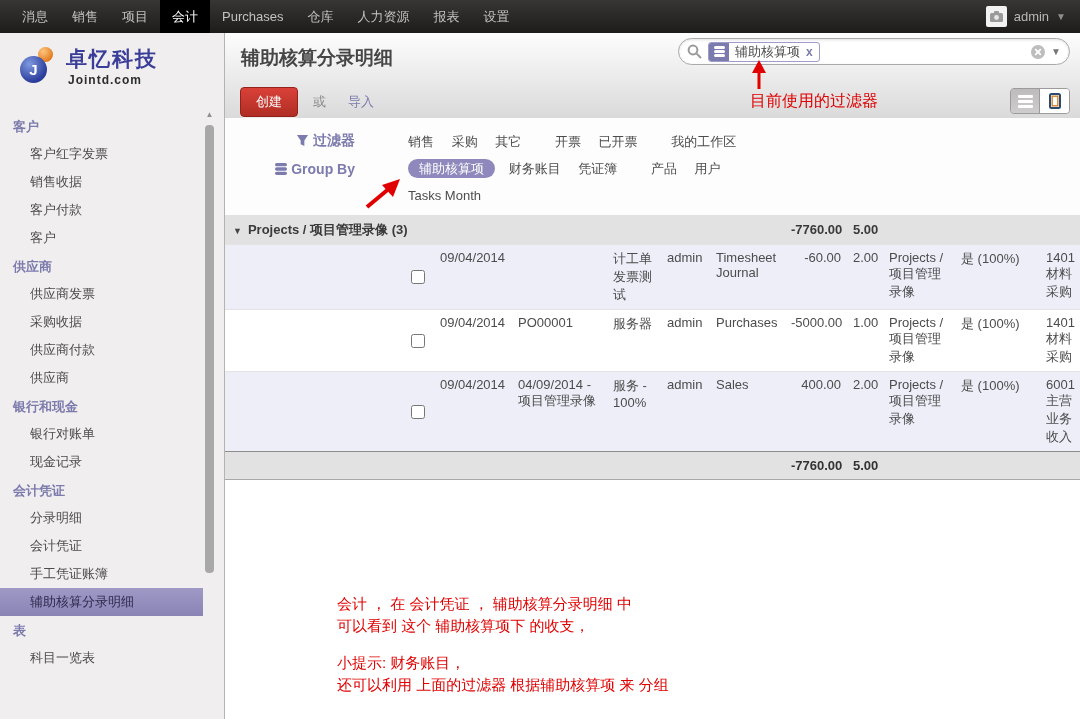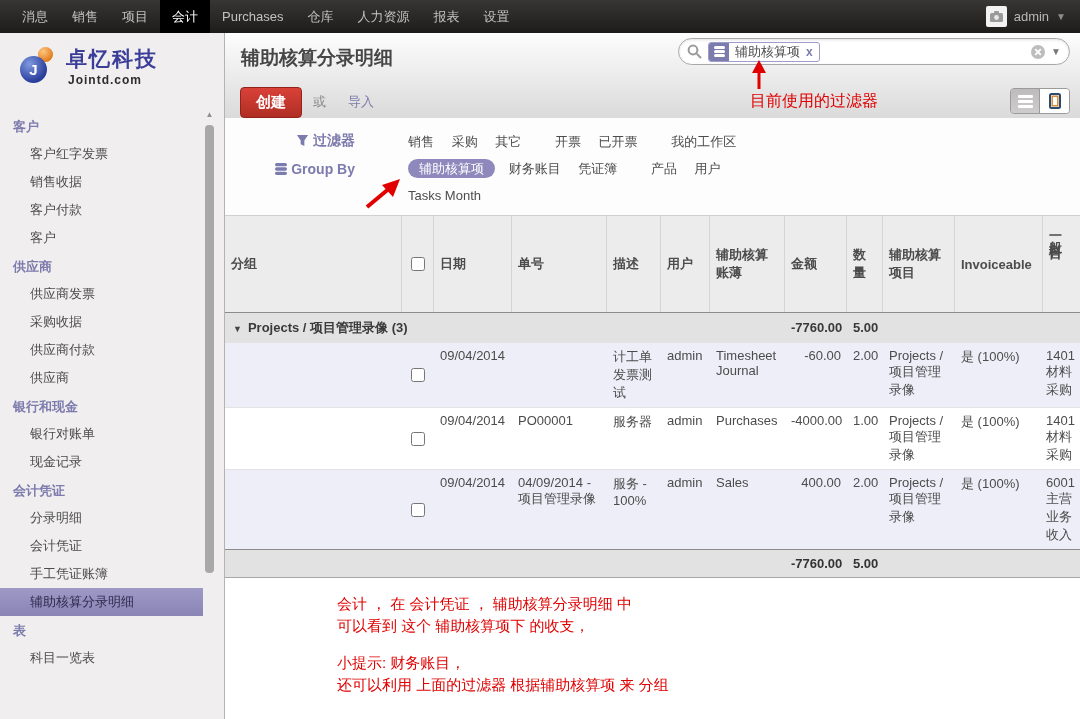--- a/index.html
+++ b/index.html
@@ -41,21 +41,21 @@
   .content-header { position:absolute; top:0; left:0; right:0; height:85px; background:linear-gradient(#fdfdfd,#dadada); }
   .page-title { position:absolute; left:16px; top:12px; font-size:19px; font-weight:600; color:#464646; }
   .searchbox { position:absolute; right:10px; top:5px; width:392px; height:27px; background:#fff; border:1px solid #a9a9a9; border-radius:14px; display:flex; align-items:center; padding:0 8px; box-shadow:inset 0 1px 3px rgba(0,0,0,.12); }
   .facet { display:flex; align-items:center; height:20px; border:1px solid #9f9ccc; border-radius:3px; overflow:hidden; margin-left:6px; background:#fff; }
   .facet-icon { width:20px; height:20px; background:#7c7bad; display:flex; align-items:center; justify-content:center; }
   .facet-label { padding:0 6px; color:#4c4c4c; }
   .facet-x { color:#7c7bad; font-weight:bold; padding-right:6px; cursor:pointer; font-size:12px; }
   .search-right { margin-left:auto; display:flex; align-items:center; gap:6px; }
   .note-filter { position:absolute; left:525px; top:58px; color:#e00000; font-size:16px; }
   .arrow-up { position:absolute; left:522px; top:27px; }
-  .btn-create { position:absolute; left:15px; top:54px; background:linear-gradient(#d94138,#b02e24); border:1px solid #92221a; color:#fff; font-weight:bold; padding:5px 15px; border-radius:4px; cursor:pointer; font-size:15px; box-shadow:0 1px 1px rgba(255,255,255,.5); }
+  .btn-create { position:absolute; left:15px; top:54px; background:linear-gradient(#d94138,#b02e24); border:1px solid #92221a; color:#fff; font-weight:normal; padding:5px 15px; border-radius:4px; cursor:pointer; font-size:13px; box-shadow:0 1px 1px rgba(255,255,255,.5); }
   .or-import { position:absolute; left:88px; top:60px; }
   .or-txt { color:#8a8a8a; margin-right:6px; }
   .link-import { color:#7c7bad; font-weight:normal; cursor:pointer;margin-left:16px; }
   .view-switch { position:absolute; right:10px; top:55px; display:flex; border:1px solid #9b9b9b; border-radius:4px; overflow:hidden; }
   .vs-btn { width:29px; height:24px; display:flex; align-items:center; justify-content:center; cursor:pointer; background:#fff; }
   .vs-btn.active { background:linear-gradient(#bdbbbb,#cecccc); border-right:1px solid #9b9b9b; }
   .list-ic div { width:15px; height:3px; background:#fff; border-radius:1px; margin:2px 0; }
 
   
   .drawer { position:absolute; top:85px; left:0; right:0; height:97px; background:#fdfdfd; }
@@ -266,38 +266,20 @@
       </div>
 
       <svg class="arrow-diag" width="42" height="34">
           <line x1="4" y1="31" x2="28" y2="11" stroke="#e00000" stroke-width="4"></line>
           <polygon points="37,3 19,9 30,21" fill="#e00000"></polygon>
         </svg>
 
     </div>
 
     <div class="grid">
-      <div class="trow thead">
-        <div class="cell c-group">分组</div>
-        <div class="cell c-cb">
-            <input type="checkbox" style="">
-          </div>
-        <div class="cell c-date">日期</div>
-        <div class="cell c-ref">单号</div>
-        <div class="cell c-desc">描述</div>
-        <div class="cell c-user">用户</div>
-        <div class="cell c-journal">辅助核算账薄</div>
-        <div class="cell c-amt">金额</div>
-        <div class="cell c-qty">数量</div>
-        <div class="cell c-acct">辅助核算项目</div>
-        <div class="cell c-inv">Invoiceable</div>
-        <div class="cell c-gen">
-            <span class="v-text">一般科目</span>
-          </div>
-      </div>
 
       <div class="trow grouprow">
         <div class="g-label"><span class="g-tri">▼</span><span>Projects / 项目管理录像 (3)</span></div>
         <div class="cell c-amt" style="padding:0 6px">-7760.00</div>
         <div class="cell c-qty" style="padding:0 6px">5.00</div>
         <div class="rest"></div>
       </div>
 
       <div class="trow brow lav r1">
         <div class="cell c-group"></div>
@@ -319,21 +301,21 @@
       <div class="trow brow r2">
         <div class="cell c-group"></div>
         <div class="cell c-cb">
             <input type="checkbox" style="">
           </div>
         <div class="cell c-date">09/04/2014</div>
         <div class="cell c-ref">PO00001</div>
         <div class="cell c-desc">服务器</div>
         <div class="cell c-user">admin</div>
         <div class="cell c-journal">Purchases</div>
-        <div class="cell c-amt">-4000.00</div>
+        <div class="cell c-amt">-5000.00</div>
         <div class="cell c-qty">1.00</div>
         <div class="cell c-acct">Projects / 项目管理录像</div>
         <div class="cell c-inv">是 (100%)</div>
         <div class="cell c-gen">1401 材料采购</div>
       </div>
 
       <div class="trow brow lav r3">
         <div class="cell c-group"></div>
         <div class="cell c-cb">
             <input type="checkbox" style="">

